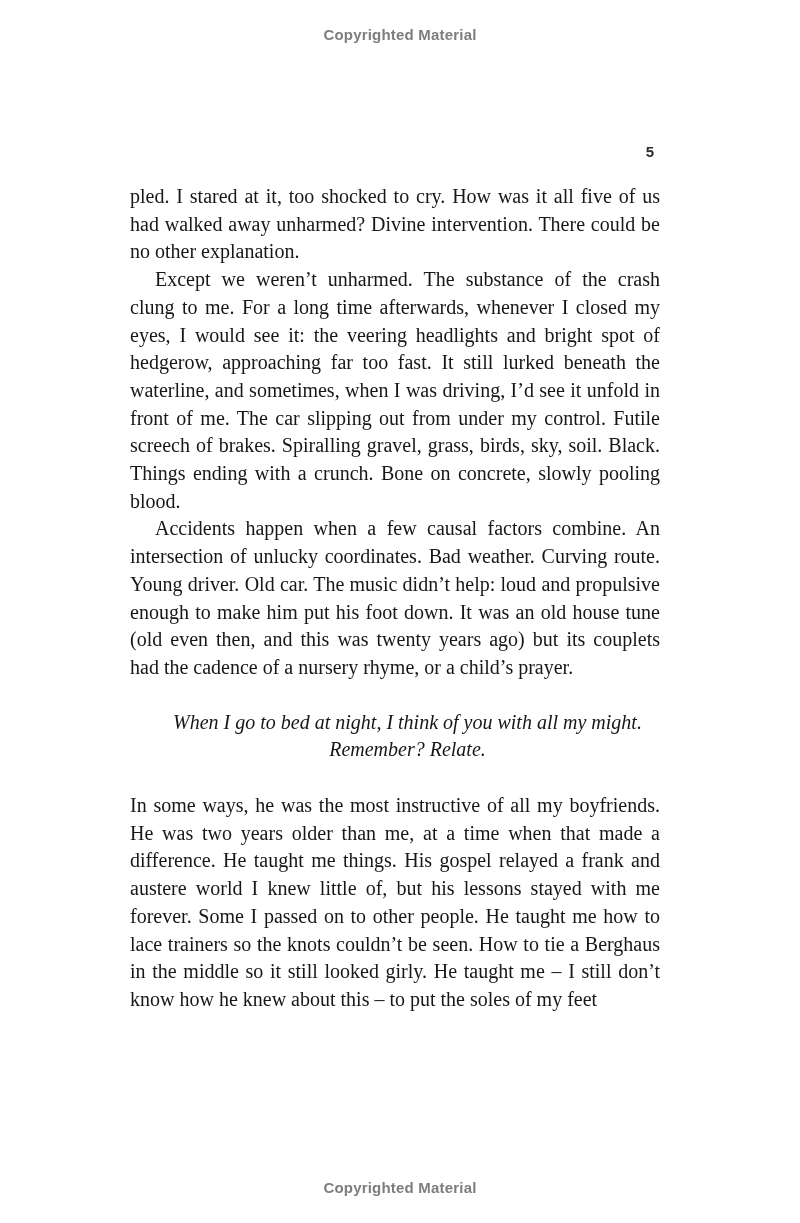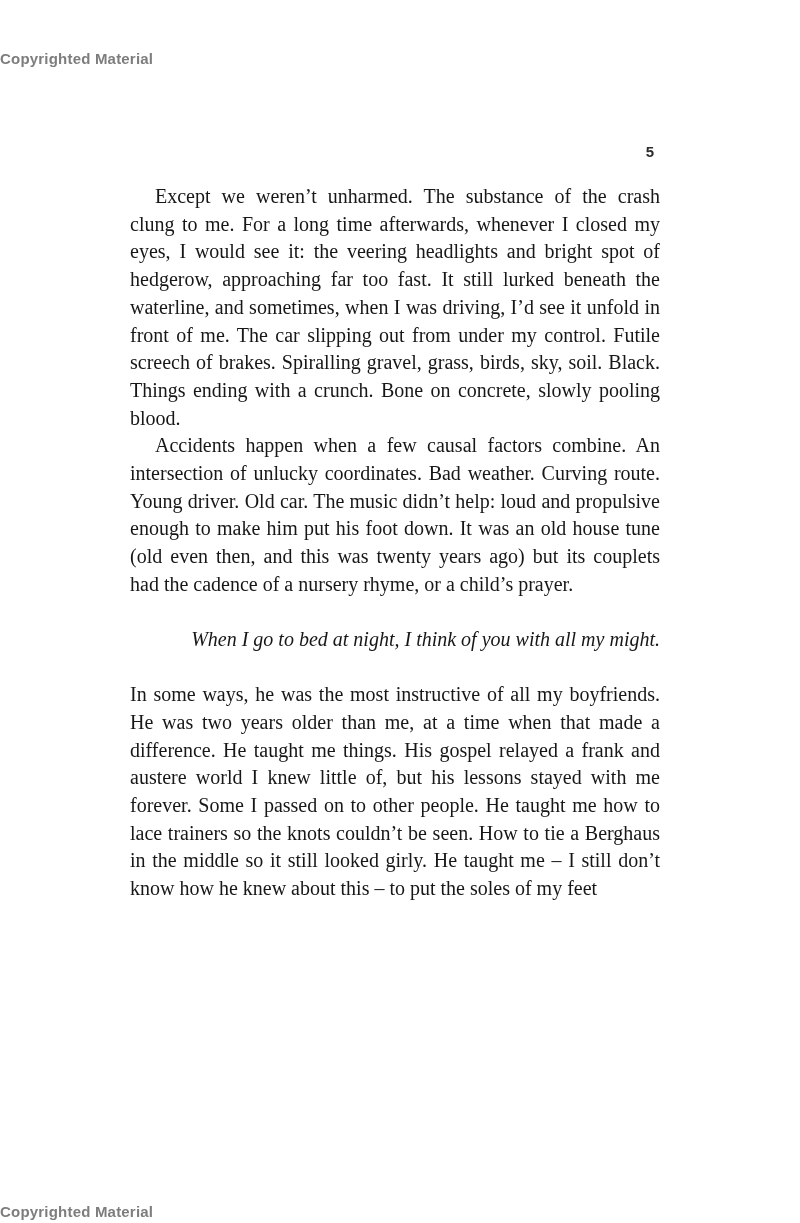--- a/index.html
+++ b/index.html
@@ -9,27 +9,26 @@
     height: 1223px;
     background: #ffffff;
     position: relative;
     overflow: hidden;
   }
 
   .copyright-notice {
     position: absolute;
     left: 0;
     width: 800px;
-    text-align: left;
+    text-align: center;
     font-family: "Liberation Sans", sans-serif;
     font-size: 15px;
     font-weight: 700;
     letter-spacing: 0.2px;
     color: #7d7d7d;
-    margin-top: 24px;
   }
   .copyright-notice.top { top: 26px; }
   .copyright-notice.bottom { top: 1179px; }
 
   .page-number {
     position: absolute;
     top: 143px;
     left: 130px;
     width: 524px;
     text-align: right;
@@ -53,35 +52,37 @@
 
   .text-block p {
     margin: 0;
     padding: 0;
   }
   .text-block p.indented { text-indent: 25px; }
 
   .verse-block {
     margin: 27px 0 28px 25px;
     font-style: italic;
-    text-align: right;
+    text-align: center;
   }
   .verse-line { display: block; }
 </style>
 </head>
 <body>
 
 <div class="copyright-notice top">Copyrighted Material</div>
 
 <div class="page-number">5</div>
 
 <div class="text-block">
+  <p>pled. I stared at it, too shocked to cry. How was it all five of us had walked away unharmed? Divine intervention. There could be no other explanation.</p>
   <p class="indented">Except we weren’t unharmed. The substance of the crash clung to me. For a long time afterwards, whenever I closed my eyes, I would see it: the veering headlights and bright spot of hedgerow, approaching far too fast. It still lurked beneath the waterline, and sometimes, when I was driving, I’d see it unfold in front of me. The car slipping out from under my control. Futile screech of brakes. Spiralling gravel, grass, birds, sky, soil. Black. Things ending with a crunch. Bone on concrete, slowly pooling blood.</p>
   <p class="indented">Accidents happen when a few causal factors combine. An intersection of unlucky coordinates. Bad weather. Curving route. Young driver. Old car. The music didn’t help: loud and propulsive enough to make him put his foot down. It was an old house tune (old even then, and this was twenty years ago) but its couplets had the cadence of a nursery rhyme, or a child’s prayer.</p>
 
   <div class="verse-block">
     <span class="verse-line">When I go to bed at night, I think of you with all my might.</span>
+    <span class="verse-line">Remember? Relate.</span>
   </div>
 
   <p>In some ways, he was the most instructive of all my boyfriends. He was two years older than me, at a time when that made a difference. He taught me things. His gospel relayed a frank and austere world I knew little of, but his lessons stayed with me forever. Some I passed on to other people. He taught me how to lace trainers so the knots couldn’t be seen. How to tie a Berghaus in the middle so it still looked girly. He taught me – I still don’t know how he knew about this – to put the soles of my feet</p>
 </div>
 
 <div class="copyright-notice bottom">Copyrighted Material</div>
 
 </body></html>

